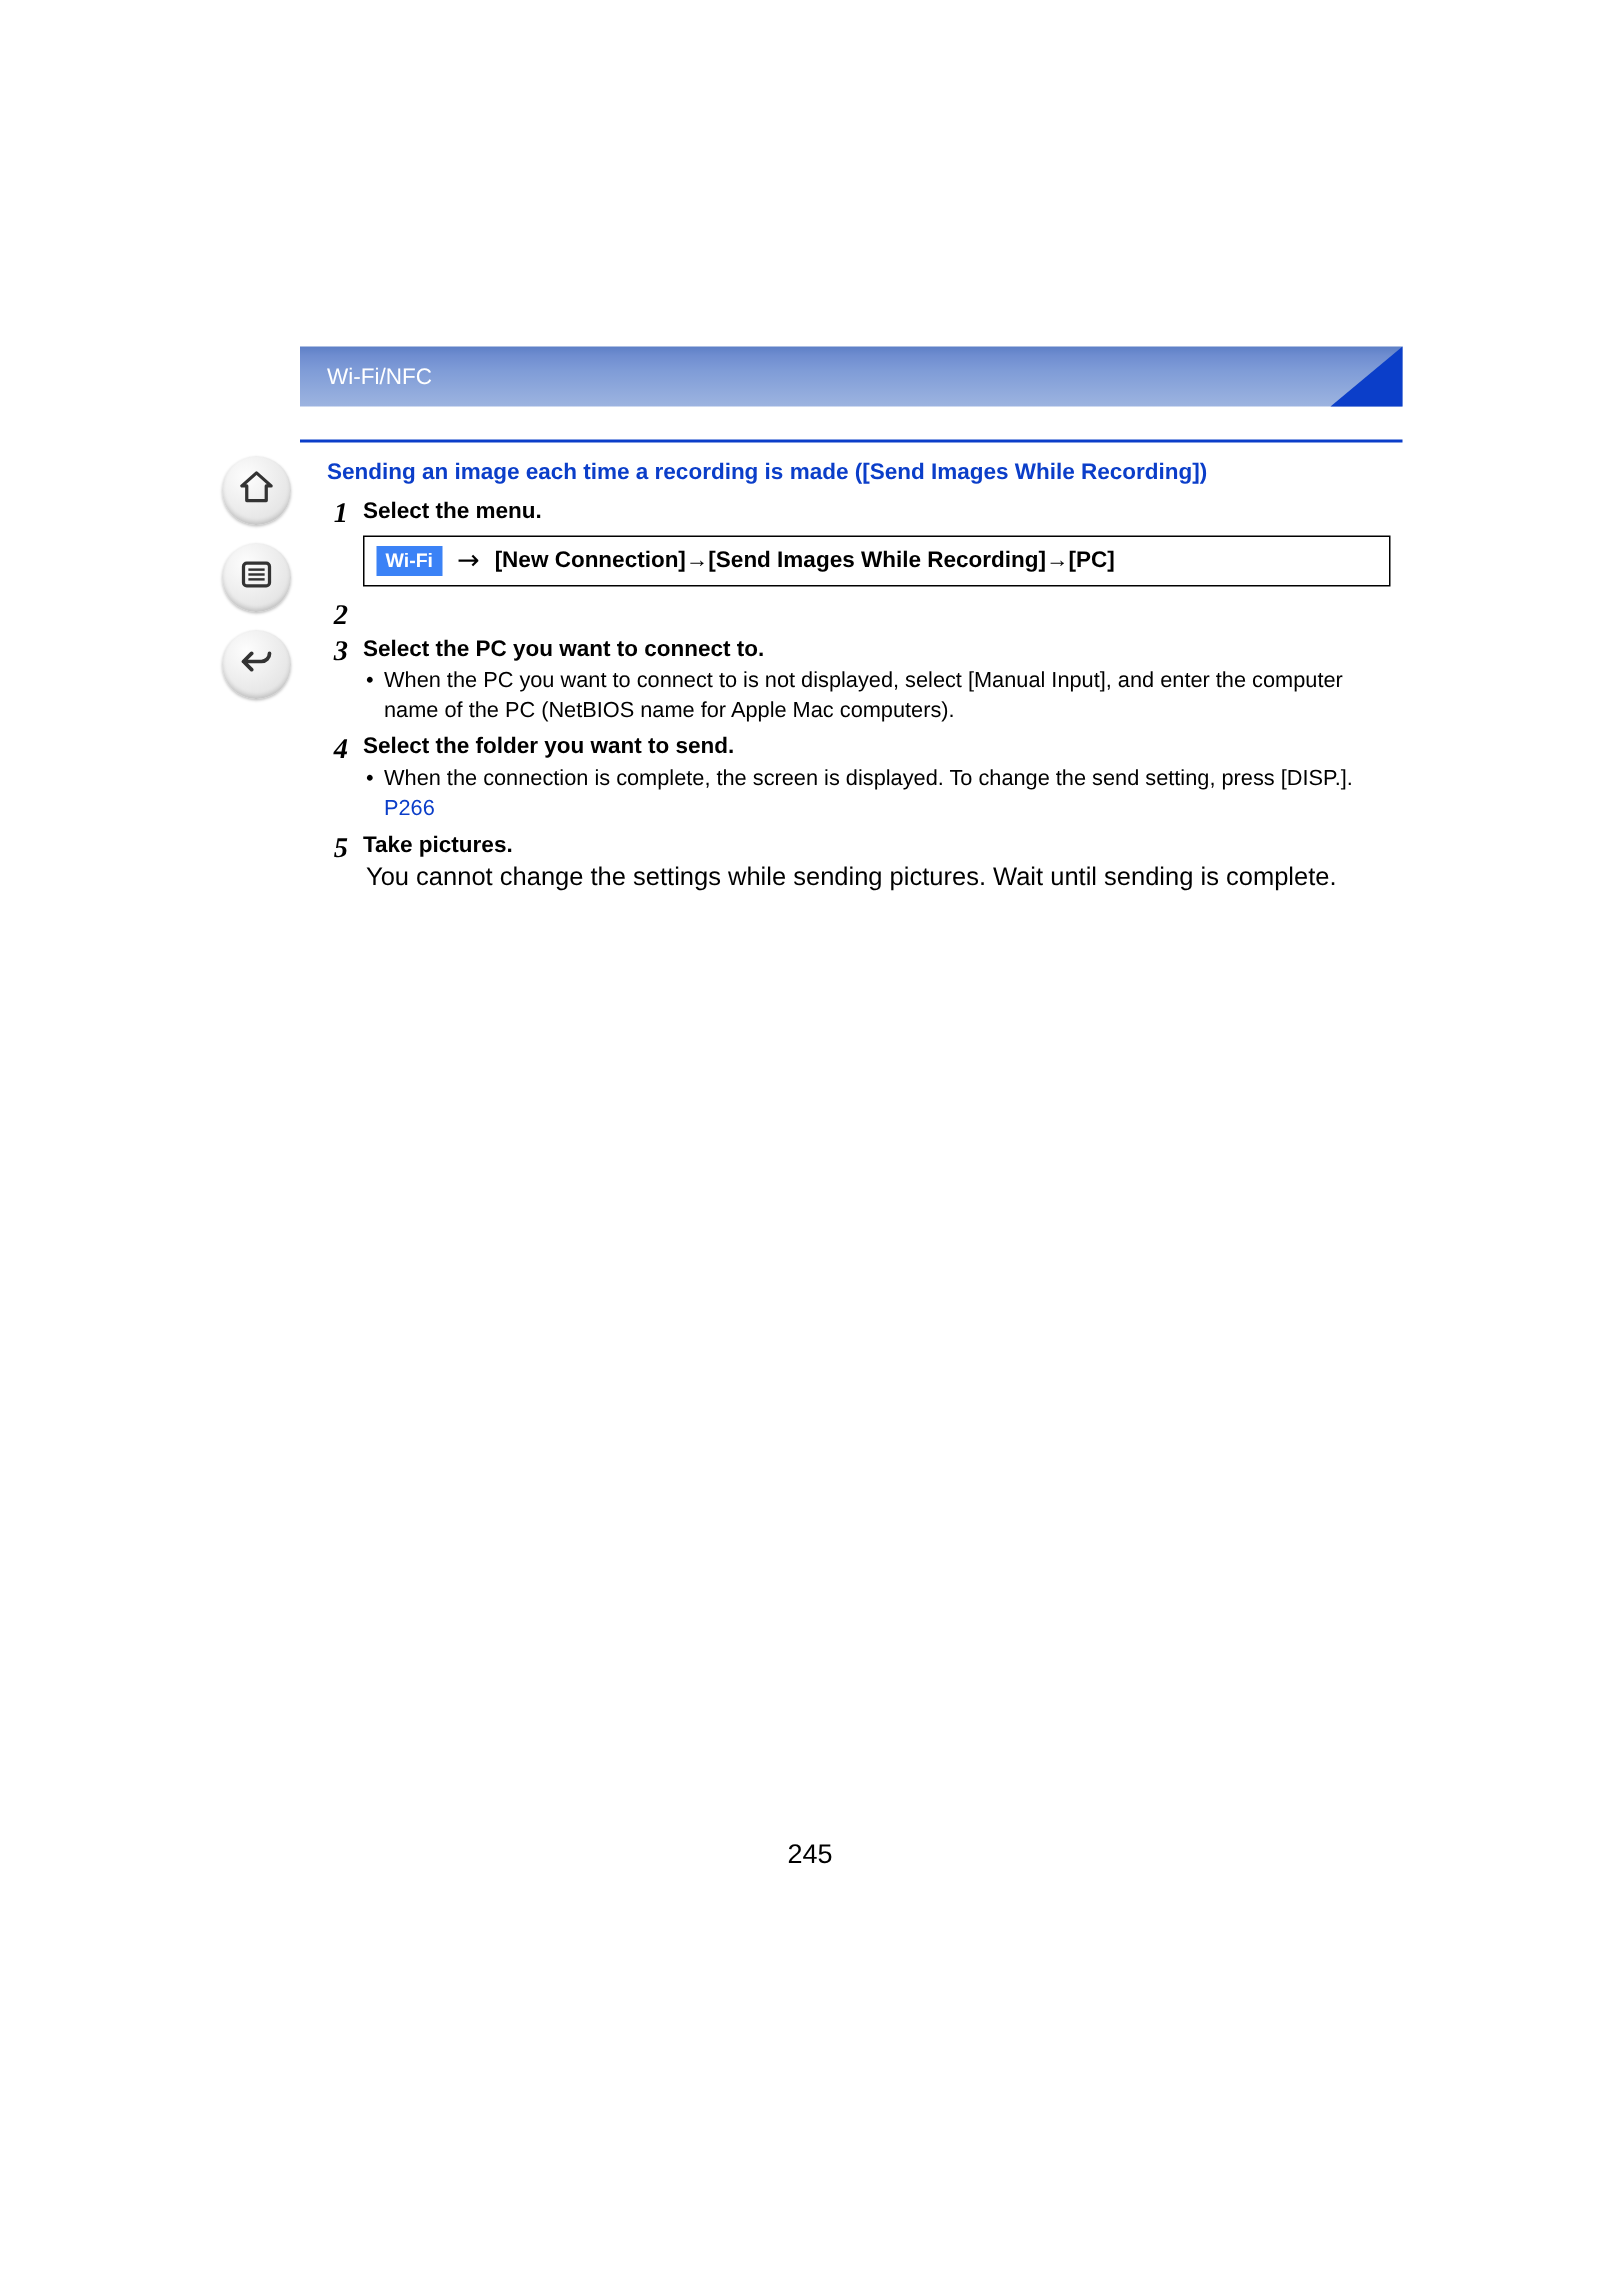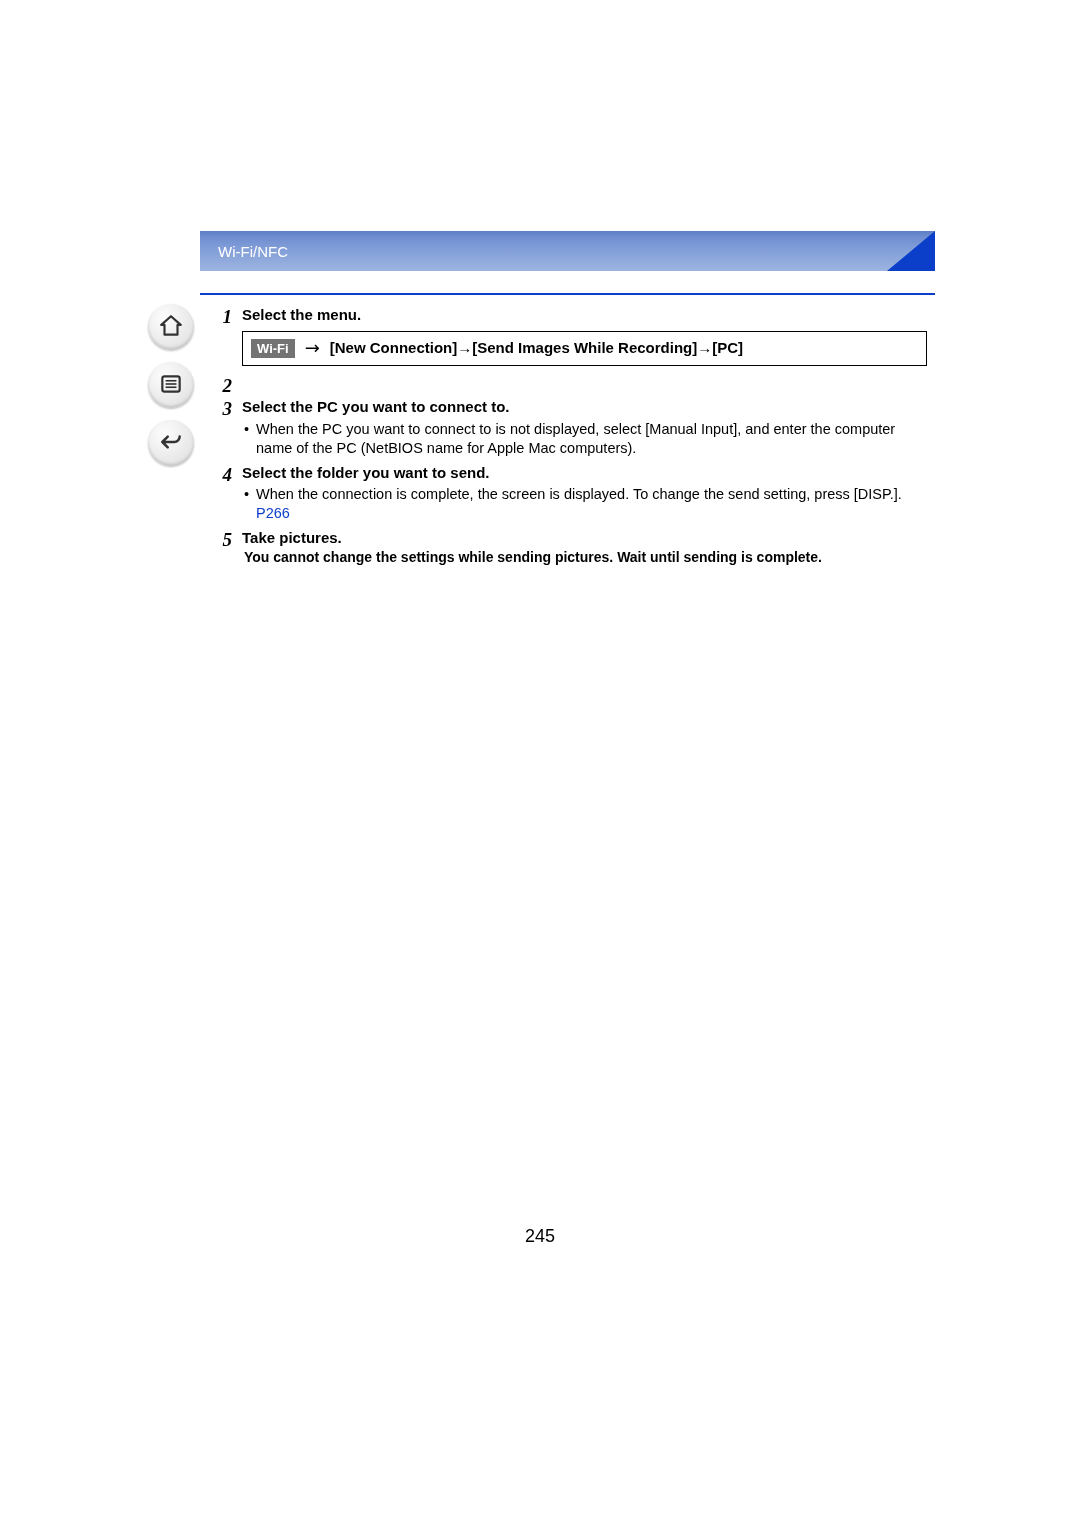--- a/index.html
+++ b/index.html
@@ -126,21 +126,21 @@
   .menu-path-box {
     border: 1.5px solid #000;
     padding: 4px 8px;
     margin: 6px 0 8px 0;
     display: flex;
     align-items: center;
     gap: 10px;
     font-weight: bold;
   }
   .wifi-chip {
-    background: #737373;
+    background: #3b82f6;
     color: #fff;
     font-weight: bold;
     font-size: 13px;
     padding: 1px 6px;
     white-space: nowrap;
   }
   .arrow-chip {
     font-family: "DejaVu Sans", Arial, sans-serif;
     font-weight: normal;
     font-size: 18px;
@@ -187,20 +187,21 @@
     </div>
   </div>
 
   <div class="content">
     <div class="header-band">
       <span>Wi-Fi/NFC</span>
     </div>
 
     <div class="hr-thin"></div>
 
+    <div class="section-title">Sending an image each time a recording is made ([Send Images While Recording])</div>
 
     <div class="steps">
 
       <div class="step-row">
         <div class="step-num">1</div>
         <div class="step-body">
           <span class="bold">Select the menu.</span>
           <div class="menu-path-box">
             <span class="wifi-chip">Wi-Fi</span>
             <span class="arrow-chip">→</span>
@@ -232,21 +233,21 @@
               <span>When the connection is complete, the screen is displayed. To change the send setting, press [DISP.]. </span><span class="link">P266</span>
             </li>
           </ul>
         </div>
       </div>
 
       <div class="step-row">
         <div class="step-num">5</div>
         <div class="step-body">
           <span class="bold">Take pictures.</span>
-          <div style="padding-left:2px;font-size:14px;line-height:1.35;font-weight:bold;">You cannot change the settings while sending pictures. Wait until sending is complete.</div>
+          <div style="padding-left:2px;font-size:17px;line-height:1.35;">You cannot change the settings while sending pictures. Wait until sending is complete.</div>
         </div>
       </div>
 
     </div>
   </div>
 
   <div class="page-number">245</div>
 </div>
 
 </body></html>

